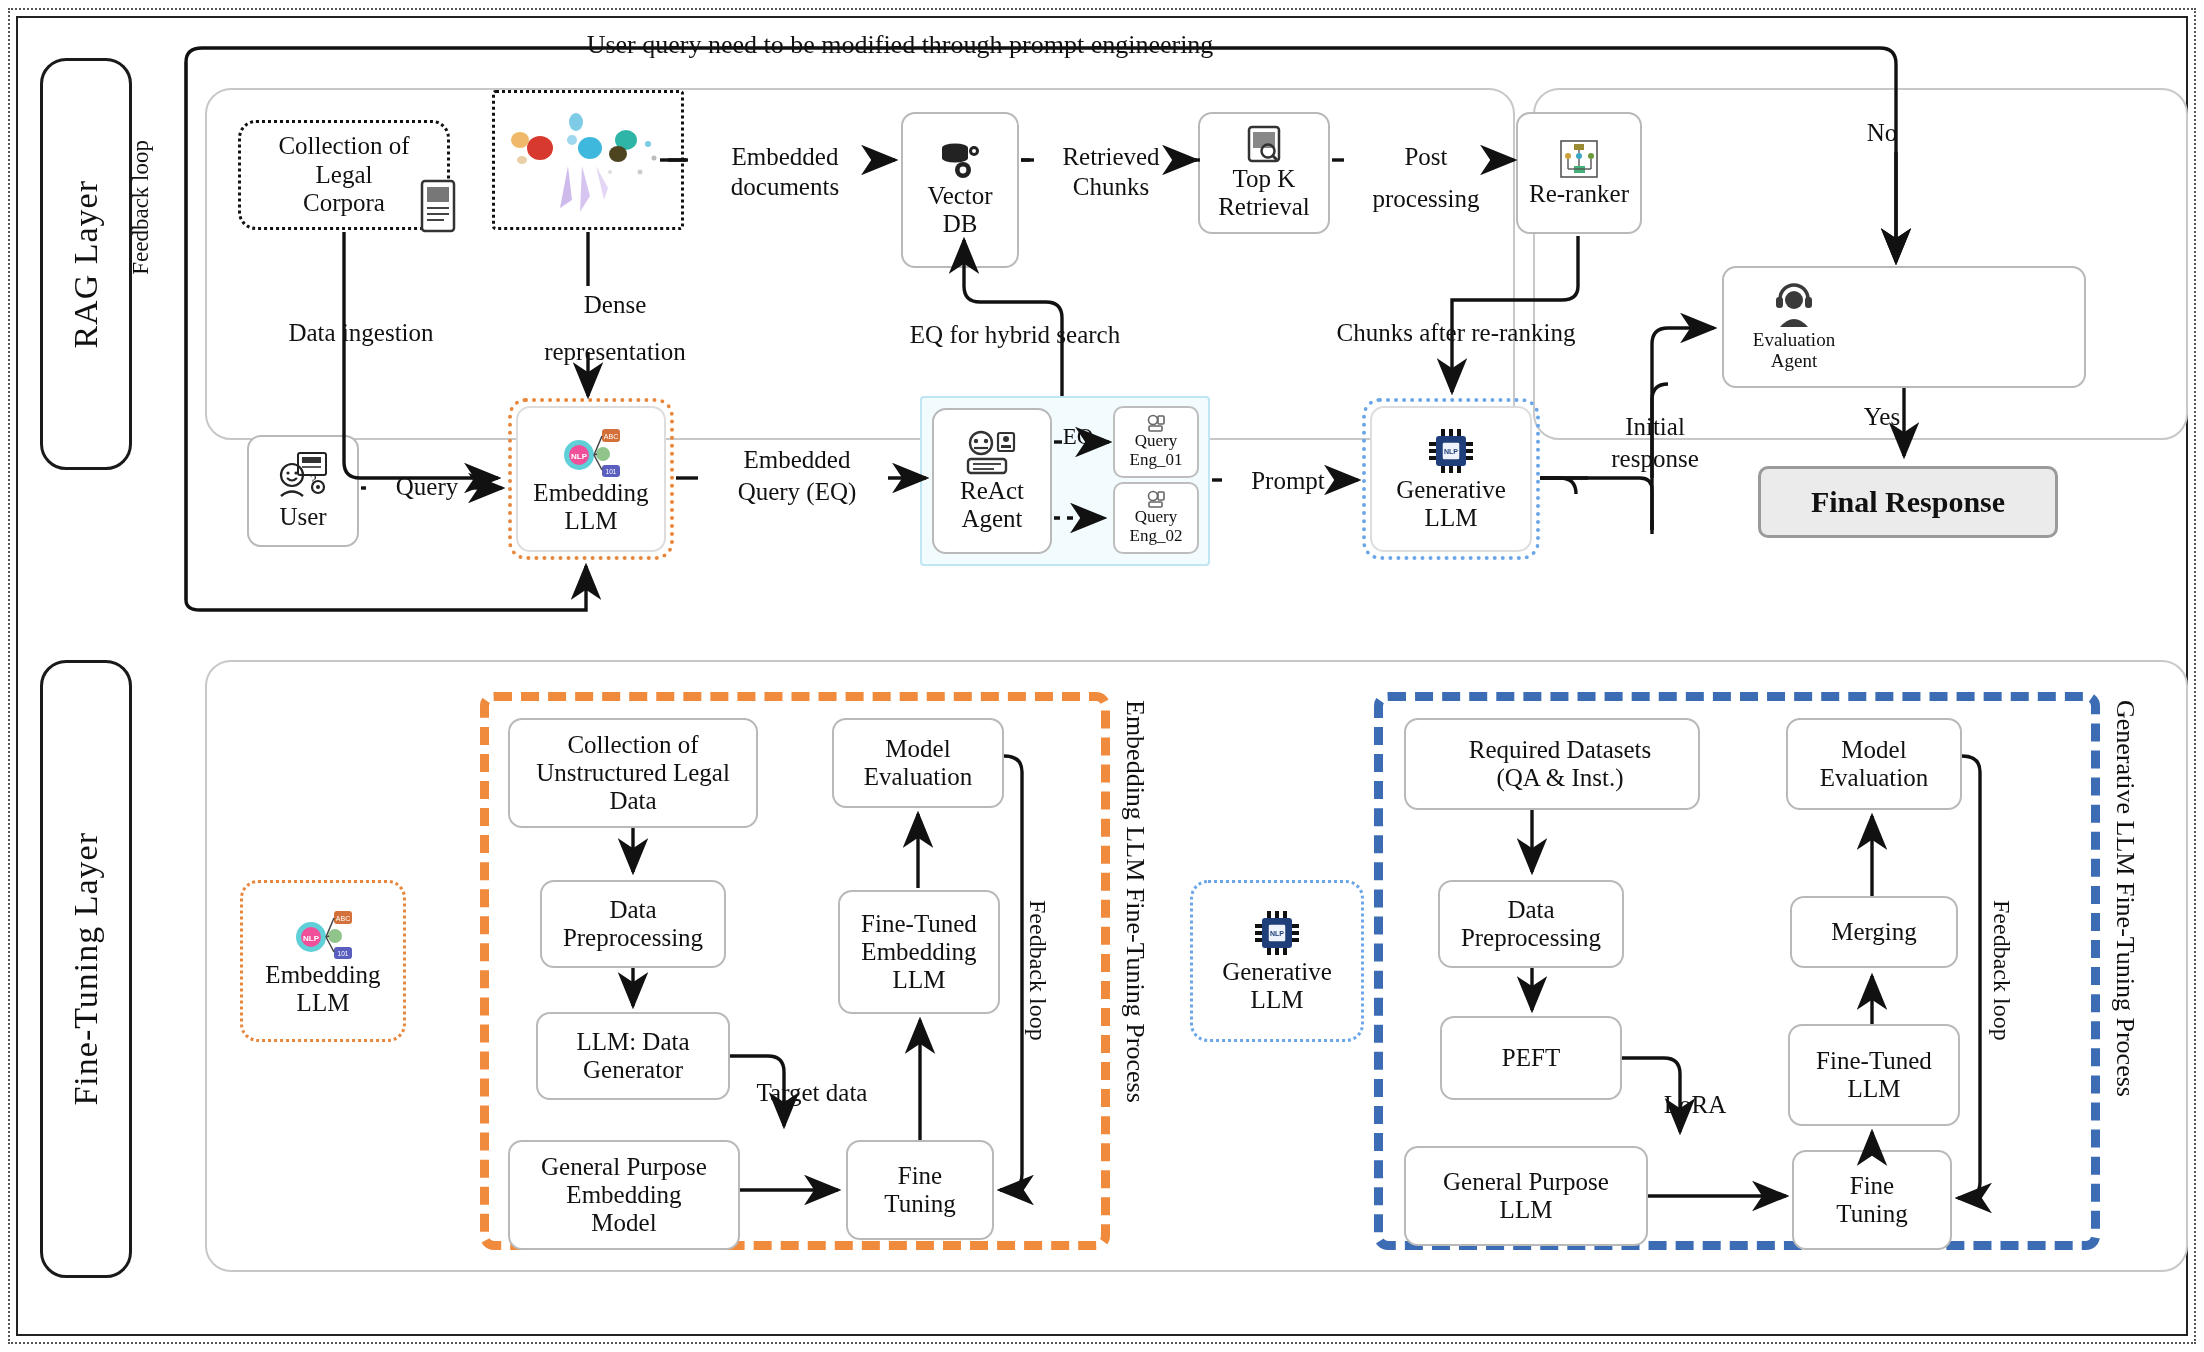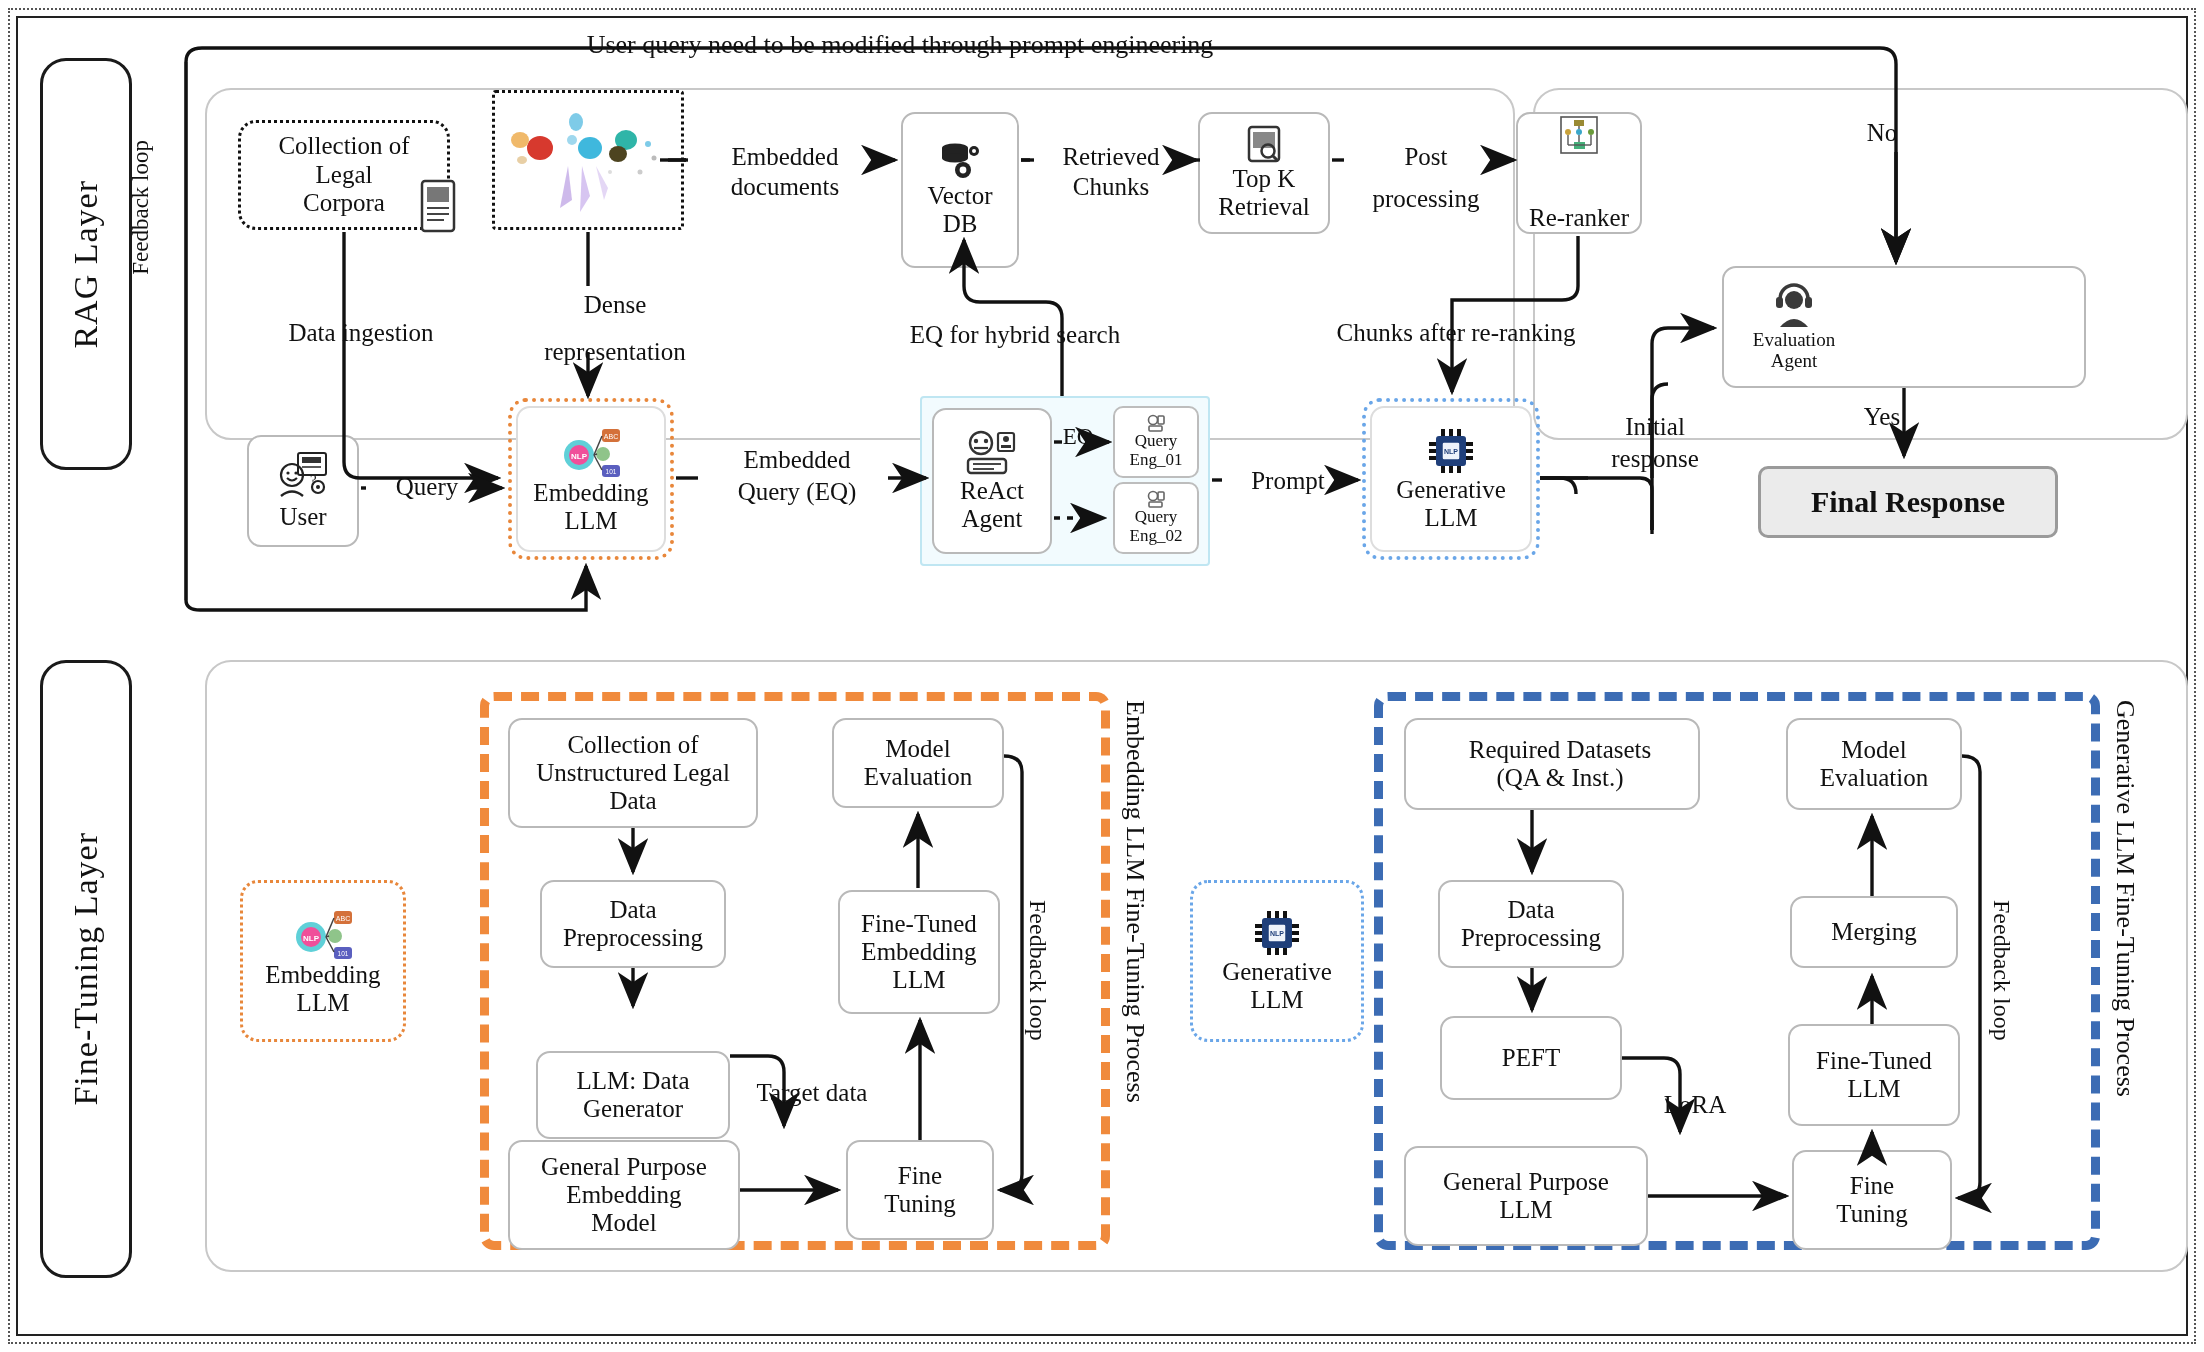--- a/index.html
+++ b/index.html
@@ -129,21 +129,21 @@
     <svg width="40" height="40" viewBox="0 0 40 40">
       <rect x="5" y="2" width="30" height="34" rx="3" fill="#fff" stroke="#333" stroke-width="2.5"></rect>
       <rect x="9" y="7" width="22" height="16" fill="#888"></rect>
       <circle cx="24" cy="26" r="6.5" fill="none" stroke="#333" stroke-width="2.5"></circle>
       <line x1="28" y1="30" x2="33" y2="35" stroke="#333" stroke-width="3"></line>
     </svg>
     <span class="lbl lbl-md">Top K</span>
     <span class="lbl lbl-md">Retrieval</span>
   </div>
 
-  <div class="node" style="left:1516px;top:112px;width:126px;height:122px;justify-content:space-between;">
+  <div class="node" style="left:1516px;top:112px;width:126px;height:122px;">
     <svg width="42" height="42" viewBox="0 0 42 42">
       <rect x="3" y="3" width="36" height="36" fill="#fff" stroke="#555" stroke-width="1.6"></rect>
       <rect x="16" y="6" width="10" height="6" fill="#9a8a33"></rect>
       <circle cx="10" cy="18" r="3" fill="#c8a13a"></circle>
       <circle cx="21" cy="18" r="3" fill="#3aa6c8"></circle>
       <circle cx="33" cy="18" r="3" fill="#6a9a3a"></circle>
       <rect x="16" y="28" width="11" height="7" fill="#46b07a"></rect>
       <line x1="21" y1="12" x2="21" y2="15" stroke="#555" stroke-width="1.4"></line>
       <line x1="10" y1="21" x2="10" y2="31" stroke="#555" stroke-width="1.4"></line>
       <line x1="33" y1="21" x2="33" y2="31" stroke="#555" stroke-width="1.4"></line>
@@ -324,21 +324,21 @@
 
   <div class="node" style="left:508px;top:718px;width:250px;height:110px;">
     <span class="lbl lbl-md">Collection of</span>
     <span class="lbl lbl-md">Unstructured Legal</span>
     <span class="lbl lbl-md">Data</span>
   </div>
   <div class="node" style="left:540px;top:880px;width:186px;height:88px;">
     <span class="lbl lbl-md">Data</span>
     <span class="lbl lbl-md">Preprocessing</span>
   </div>
-  <div class="node" style="left:536px;top:1012px;width:194px;height:88px;margin-top:39px;">
+  <div class="node" style="left:536px;top:1012px;width:194px;height:88px;">
     <span class="lbl lbl-md">LLM: Data</span>
     <span class="lbl lbl-md">Generator</span>
   </div>
   <div class="node" style="left:508px;top:1140px;width:232px;height:110px;">
     <span class="lbl lbl-md">General Purpose</span>
     <span class="lbl lbl-md">Embedding</span>
     <span class="lbl lbl-md">Model</span>
   </div>
 
   <div class="node" style="left:832px;top:718px;width:172px;height:90px;">

